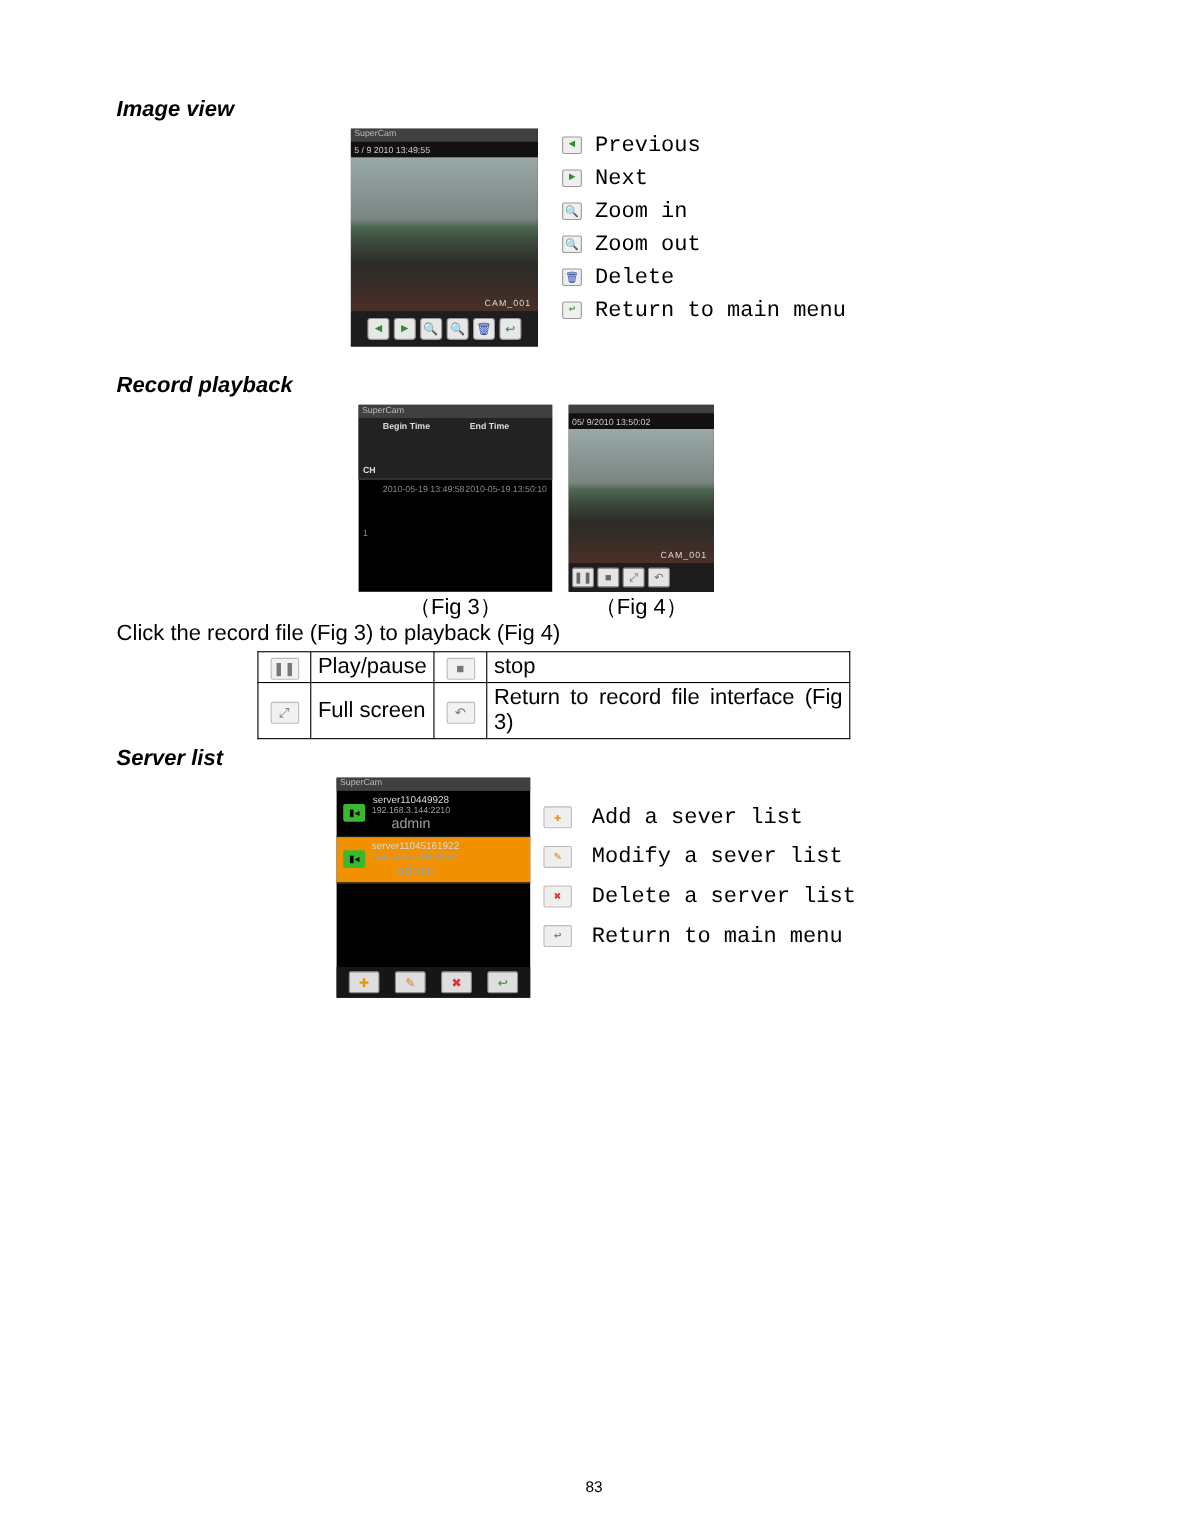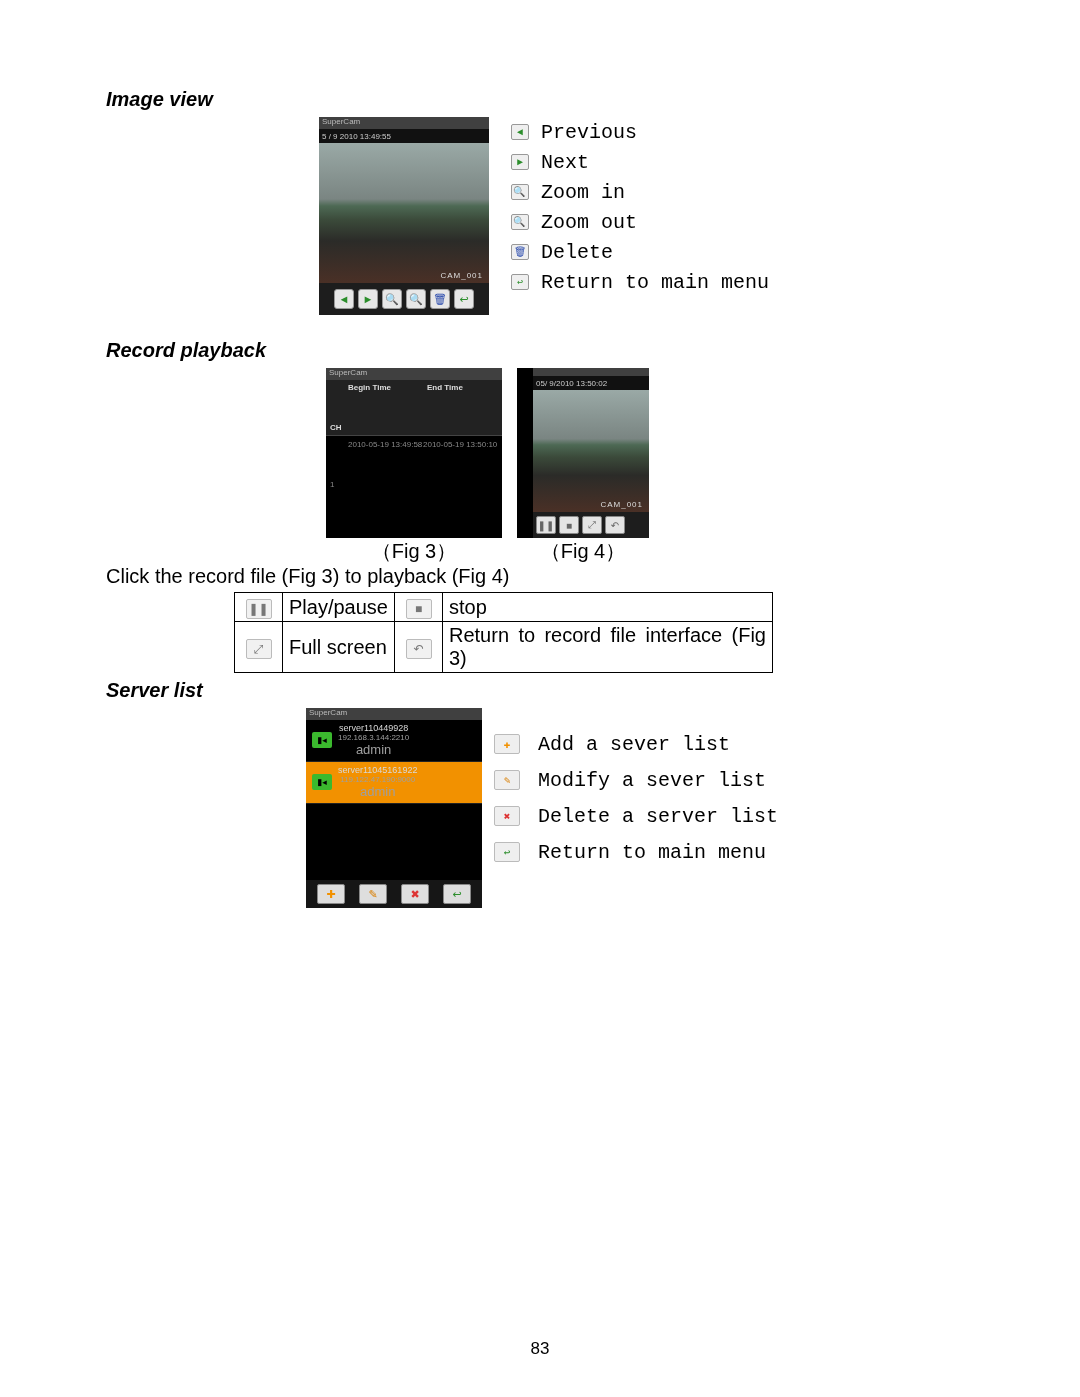--- a/index.html
+++ b/index.html
@@ -46,21 +46,21 @@
   .phone-rec {
     width:176px; height:170px; background:#000; color:#9f9f9f; font-size:8px;
     display:flex; flex-direction:column;
   }
   .rec-hdr { display:flex; background:#222; border-bottom:1px solid #444; }
   .rec-hdr > div { padding:3px 4px; color:#ddd; font-weight:bold; }
   .rec-row-body { display:flex; padding:4px 4px; color:#888; }
   .rec-c1{width:18px;margin-top:40px;} .rec-c2{flex:1;} .rec-c3{flex:1;}
 
   .phone-play {
-    width:132px; height:170px; background:#000; display:flex; flex-direction:column; color:#ccc; font-size:8px;padding-left:16px;
+    width:132px; height:170px; background:#000; display:flex; flex-direction:column; color:#ccc; font-size:8px;
   }
   .play-ts { background:#111; height:14px; padding-left:3px; display:flex; align-items:center; }
   .play-img {
     flex:1;
     background: linear-gradient(#9aa9a6 0%, #7a8582 40%, #4d6954 45%, #3b4a3a 55%, #2b2b28 70%, #4a3026 100%);
     position:relative;
   }
   .play-tb { height:26px; background:#1d1d1d; display:flex; align-items:center; gap:3px; padding-left:3px;}
   .play-btn { width:20px; height:18px; background:#e4e4e4; border:1px solid #888; border-radius:2px; display:flex; align-items:center; justify-content:center; font-size:10px; color:#666;}
 
@@ -92,21 +92,21 @@
   .srv-ip { color:#9f9f9f; font-size:8px; }
   .srv-user { color:#9f9f9f; font-size:13px; }
   .srv-flex { flex:1; }
   .srv-tb { height:28px; background:#161616; display:flex; align-items:center; justify-content:space-around; padding:0 4px;}
   .srv-btn { width:28px; height:20px; background:#dedede; border:1px solid #888; border-radius:2px; display:flex; align-items:center; justify-content:center; font-size:11px;}
 
   .srv-legend { margin-top:18px; }
   .srv-legend .item { display:flex; align-items:center; gap:18px; height:36px; font-family:"Courier New", monospace;}
   .srv-legend .ic2 { width:26px; height:20px; border:1px solid #bbb; background:#efefef; border-radius:2px; display:flex; align-items:center; justify-content:center; font-size:11px;}
 
-  .page-num { position:absolute; bottom:38px; left:0; width:1080px; text-align:center; font-size:17px; }
+  .page-num { position:absolute; bottom:38px; left:0; width:1080px; text-align:center; font-size:14px; }
 </style>
 </head>
 <body>
 
 <div class="section-title">Image view</div>
 <div class="imgview-row">
   <div class="phone1">
     <div class="status-bar">SuperCam</div>
     <div class="ts-bar">5 / 9 2010 13:49:55</div>
     <div class="cam-img">

